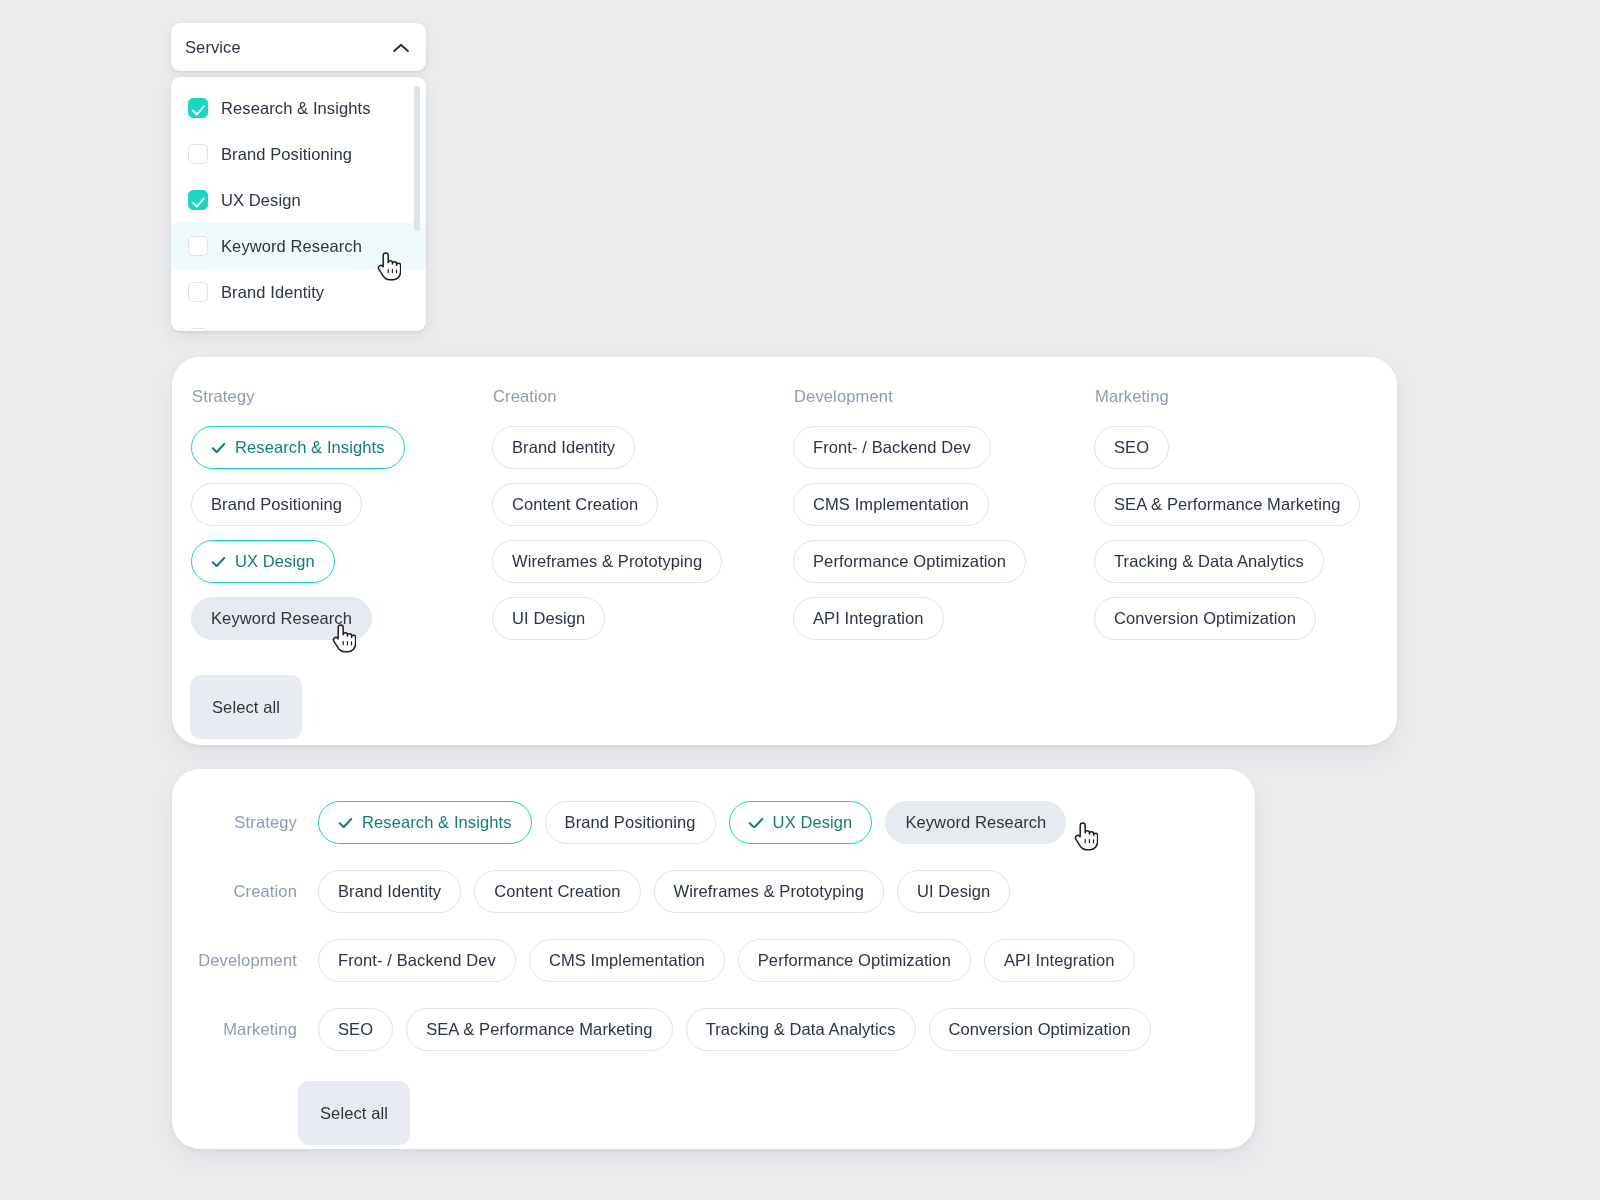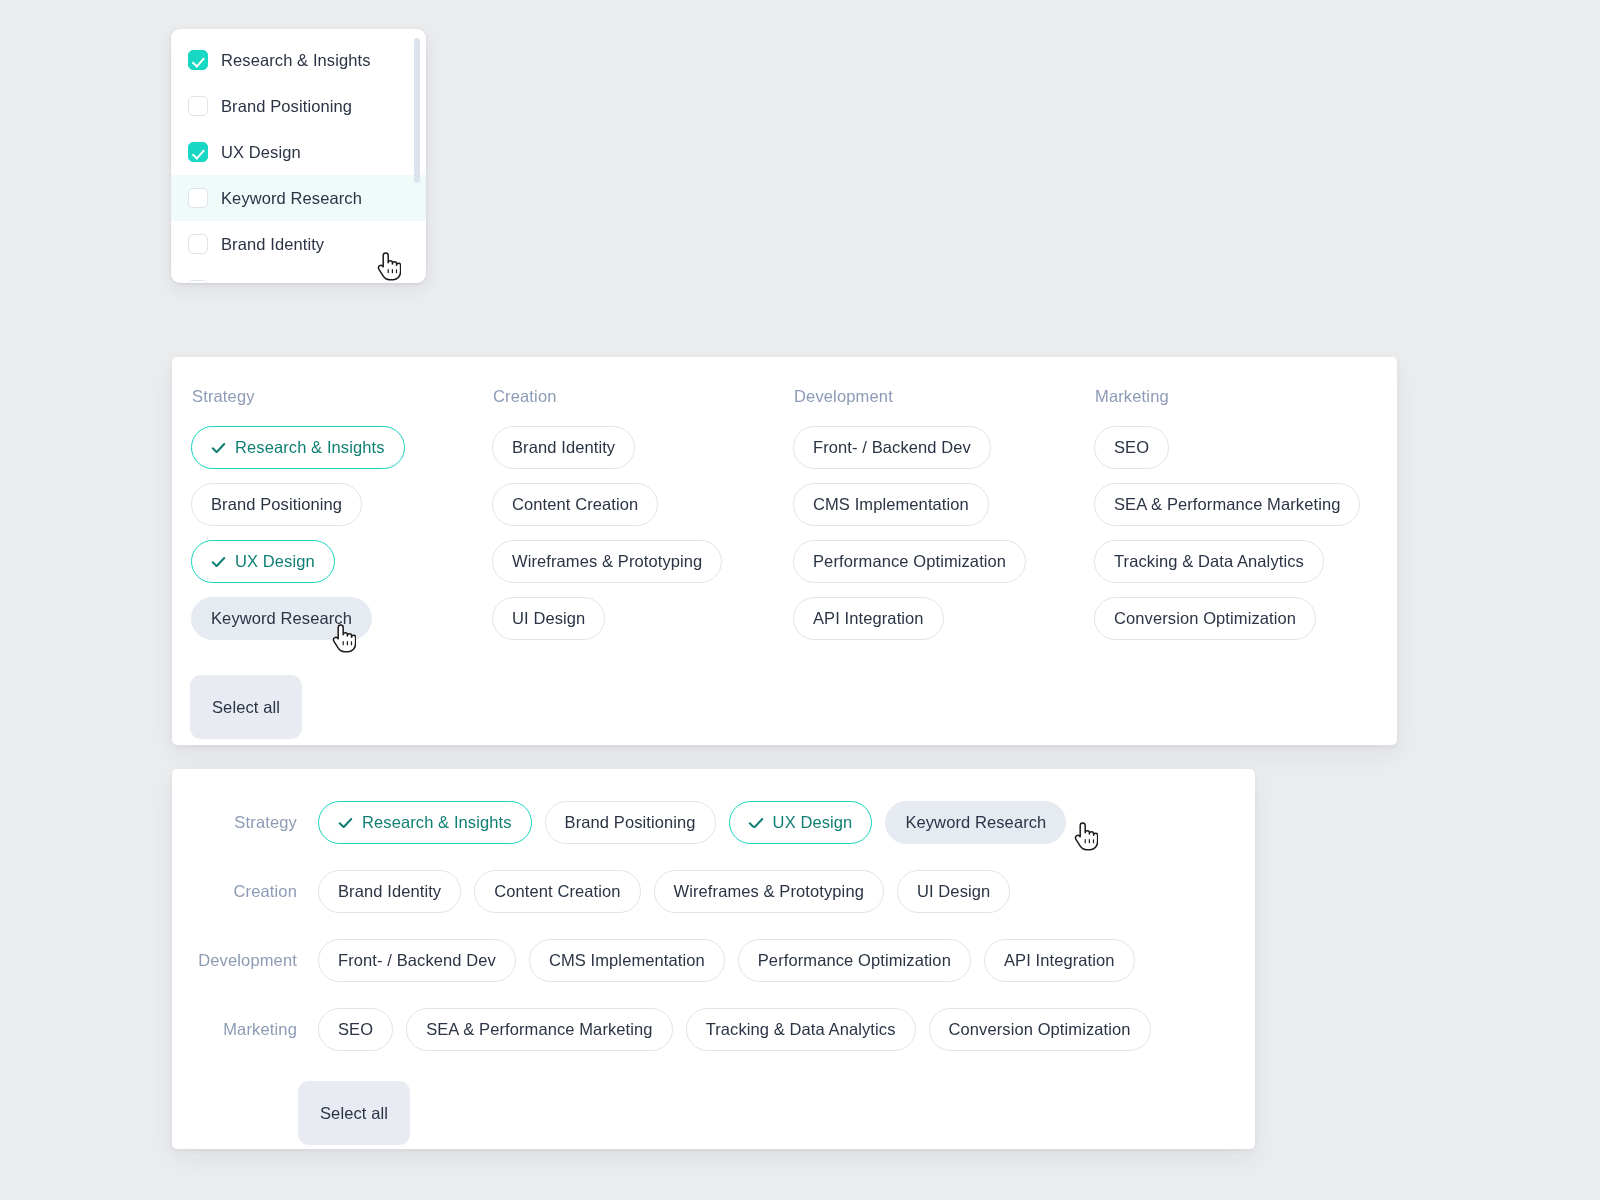--- a/index.html
+++ b/index.html
@@ -114,21 +114,21 @@
     width: 6px;
     height: 145px;
     background: #dde3ed;
     border-radius: 4px;
   }
 
   
   .card {
     position: absolute;
     background: #ffffff;
-    border-radius: 5px;
+    border-radius: 28px;
     box-shadow: 0 2px 5px rgba(30,40,60,0.055), 0 10px 26px rgba(30,40,60,0.055);
   }
   .card-columns {
     left: 172px;
     top: 357px;
     width: 1225px;
     height: 388px;
   }
   .card-rows {
     left: 172px;
@@ -271,20 +271,24 @@
   .cursor-dropdown { left: 375px; top: 250px; }
   .cursor-column   { left: 330px; top: 622px; }
   .cursor-row      { left: 1072px; top: 820px; }
 </style>
 </head>
 <body>
 
 <div class="stage">
 
   <div class="dropdown-wrap">
+    <div class="dropdown-header">
+      <span class="dropdown-header-label">Service</span>
+      <span class="chevron-up"></span>
+    </div>
 
     <div class="dropdown-list">
       <div id="dropdown-options">
           <div class="dropdown-option">
             <span class="cb checked"></span>
             <span class="dropdown-option-label">Research &amp; Insights</span>
           </div>
           <div class="dropdown-option">
             <span class="cb"></span>
             <span class="dropdown-option-label">Brand Positioning</span>

